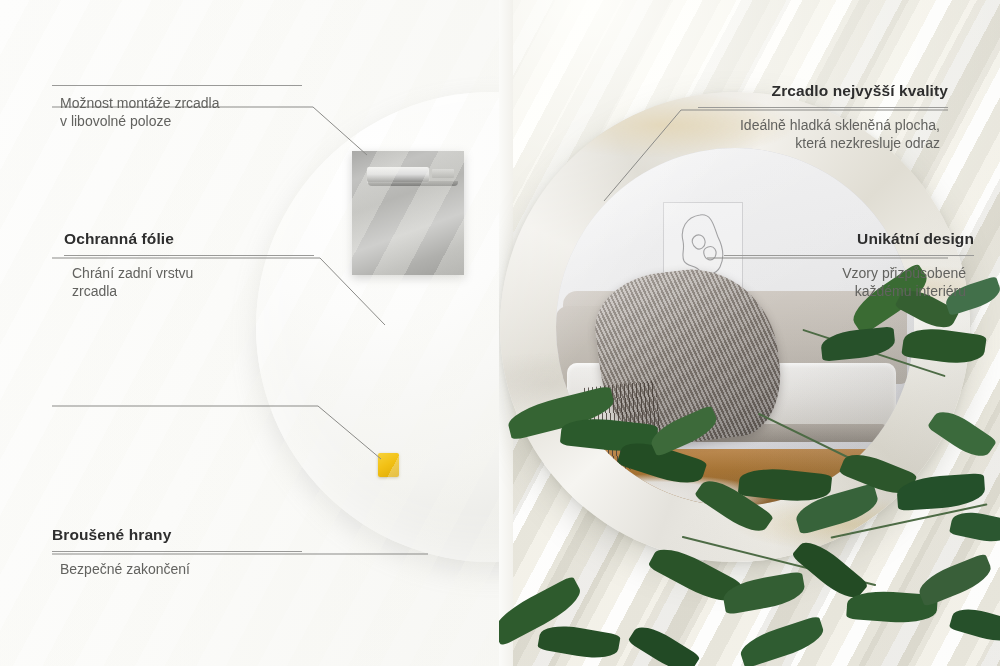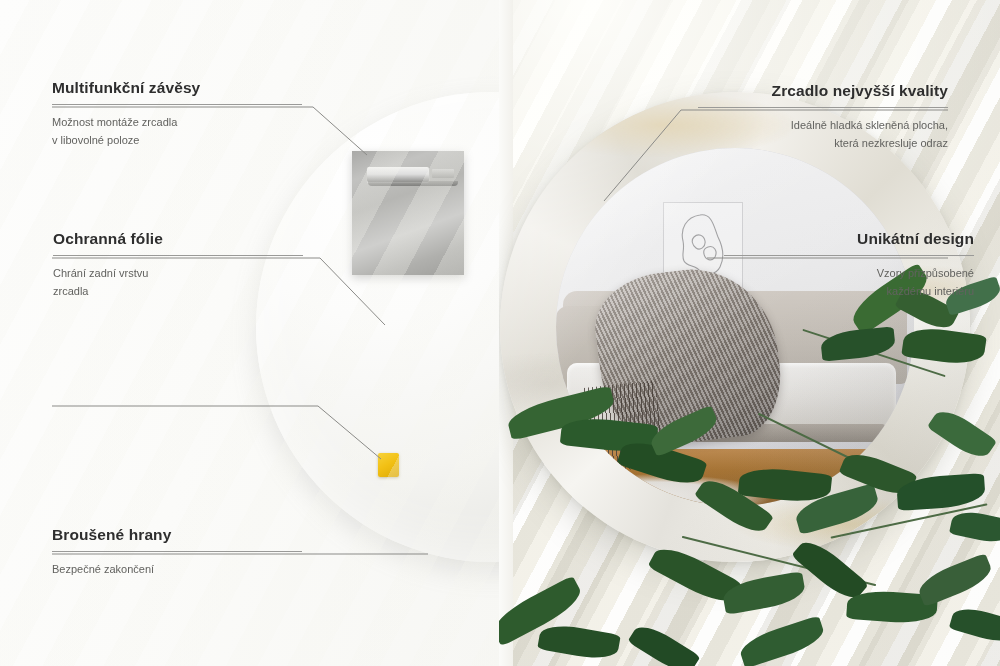--- a/index.html
+++ b/index.html
@@ -217,21 +217,21 @@
   .branch{position:absolute;background:#4d6b45;border-radius:2px;}
 
   
   .ann{position:absolute;}
   .ann-title{
     font-size:15.5px;font-weight:bold;color:#2e2e2e;letter-spacing:.1px;
     line-height:19px;margin:0;white-space:pre-line;
   }
   .ann-rule{height:1px;background:#9a9a98;margin:7px 0 9px 0;}
   .ann-body{
-    font-size:11px;color:#62625f;line-height:17.5px;white-space:pre-line;margin:0;
+    font-size:14px;color:#62625f;line-height:17.5px;white-space:pre-line;margin:8px;
   }
   .ann.right .ann-title,.ann.right .ann-body{text-align:right;}
 
   .leaders{position:absolute;inset:0;pointer-events:none;}
 </style>
 </head>
 <body>
 
 <div id="stage">
 
@@ -326,27 +326,26 @@
     <polyline points="52,406 318,406 381,459" fill="none" stroke="#8b8b88" stroke-width="1"></polyline>
 
     <polyline points="52,554 428,554" fill="none" stroke="#8b8b88" stroke-width="1"></polyline>
 
     <polyline points="948,110 681,110 604,201" fill="none" stroke="#8b8b88" stroke-width="1"></polyline>
 
     <polyline points="948,258 707,258" fill="none" stroke="#8b8b88" stroke-width="1"></polyline>
   </svg>
 
   <div class="ann" style="left:52px;top:78px;width:250px;">
-    <div class="ann-title">Multifunkční závěsy</div>
     <div class="ann-rule"></div>
     <div class="ann-body">Možnost montáže zrcadla
 v libovolné poloze</div>
   </div>
 
-  <div class="ann" style="left:53px;top:229px;width:250px;">
+  <div class="ann" style="left:64px;top:229px;width:250px;">
     <div class="ann-title">Ochranná fólie</div>
     <div class="ann-rule"></div>
     <div class="ann-body">Chrání zadní vrstvu
 zrcadla</div>
   </div>
 
 
   <div class="ann right" style="left:698px;top:81px;width:250px;">
     <div class="ann-title">Zrcadlo nejvyšší kvality</div>
     <div class="ann-rule"></div>

